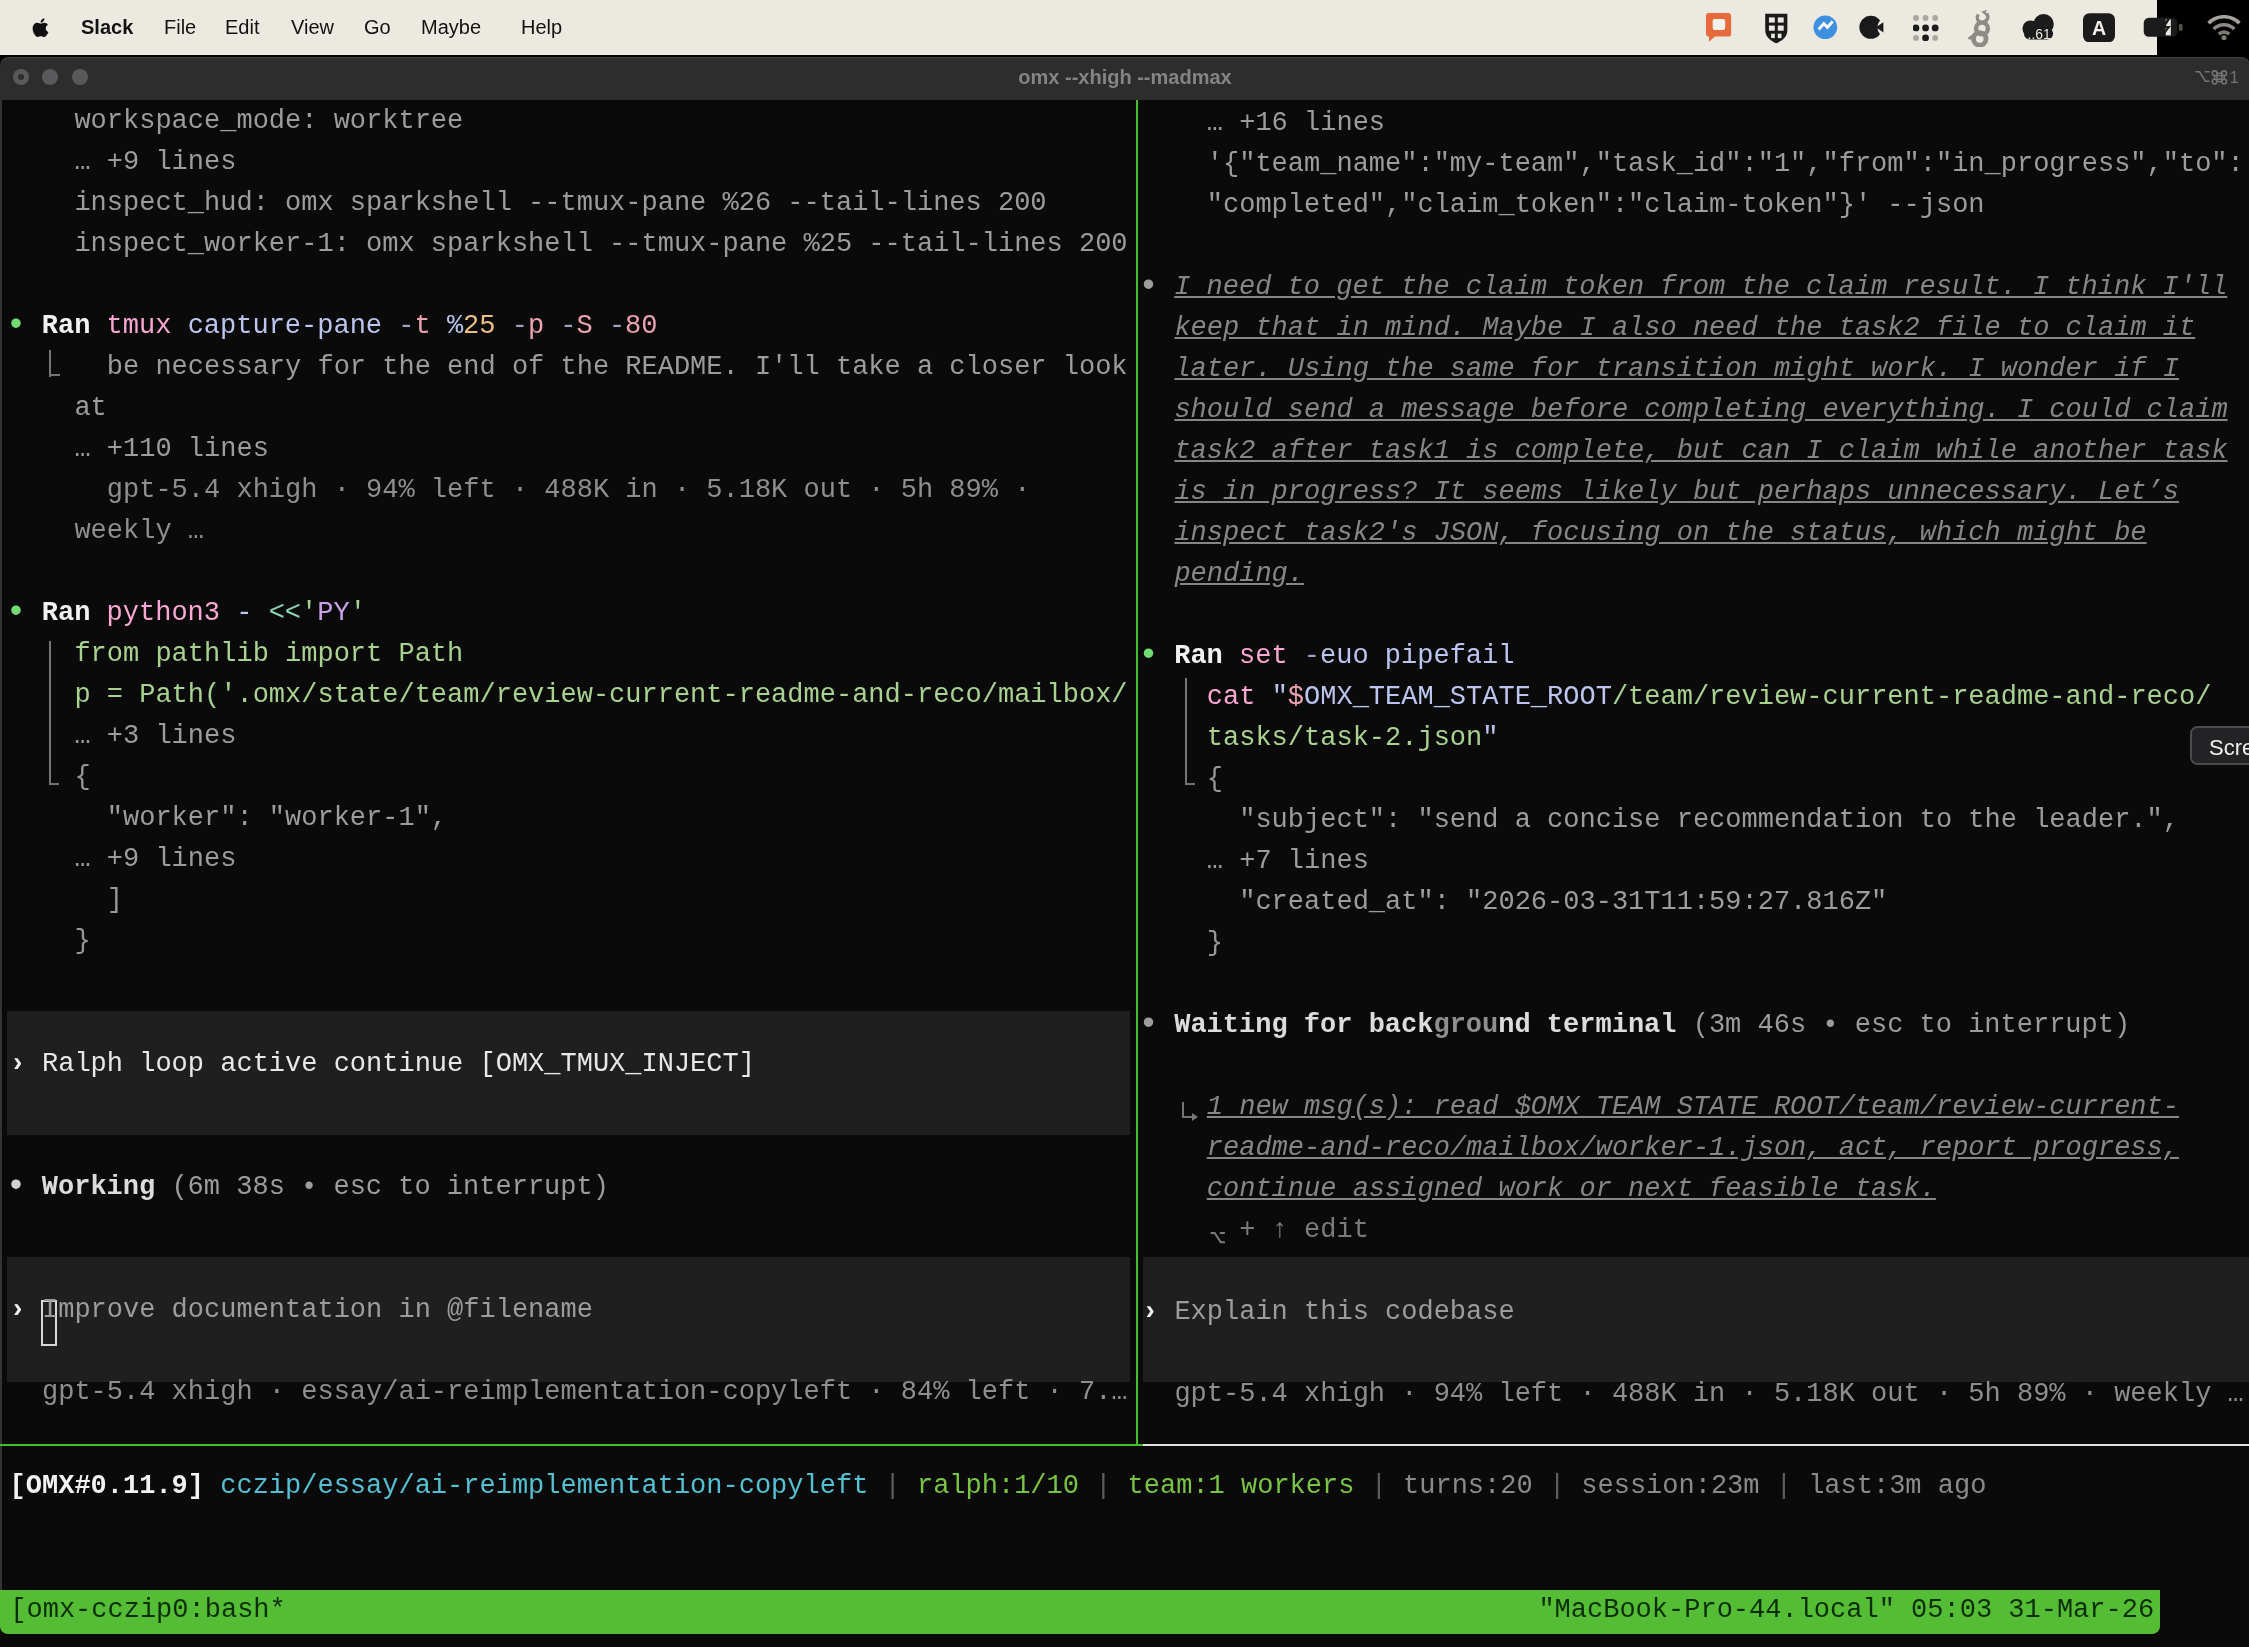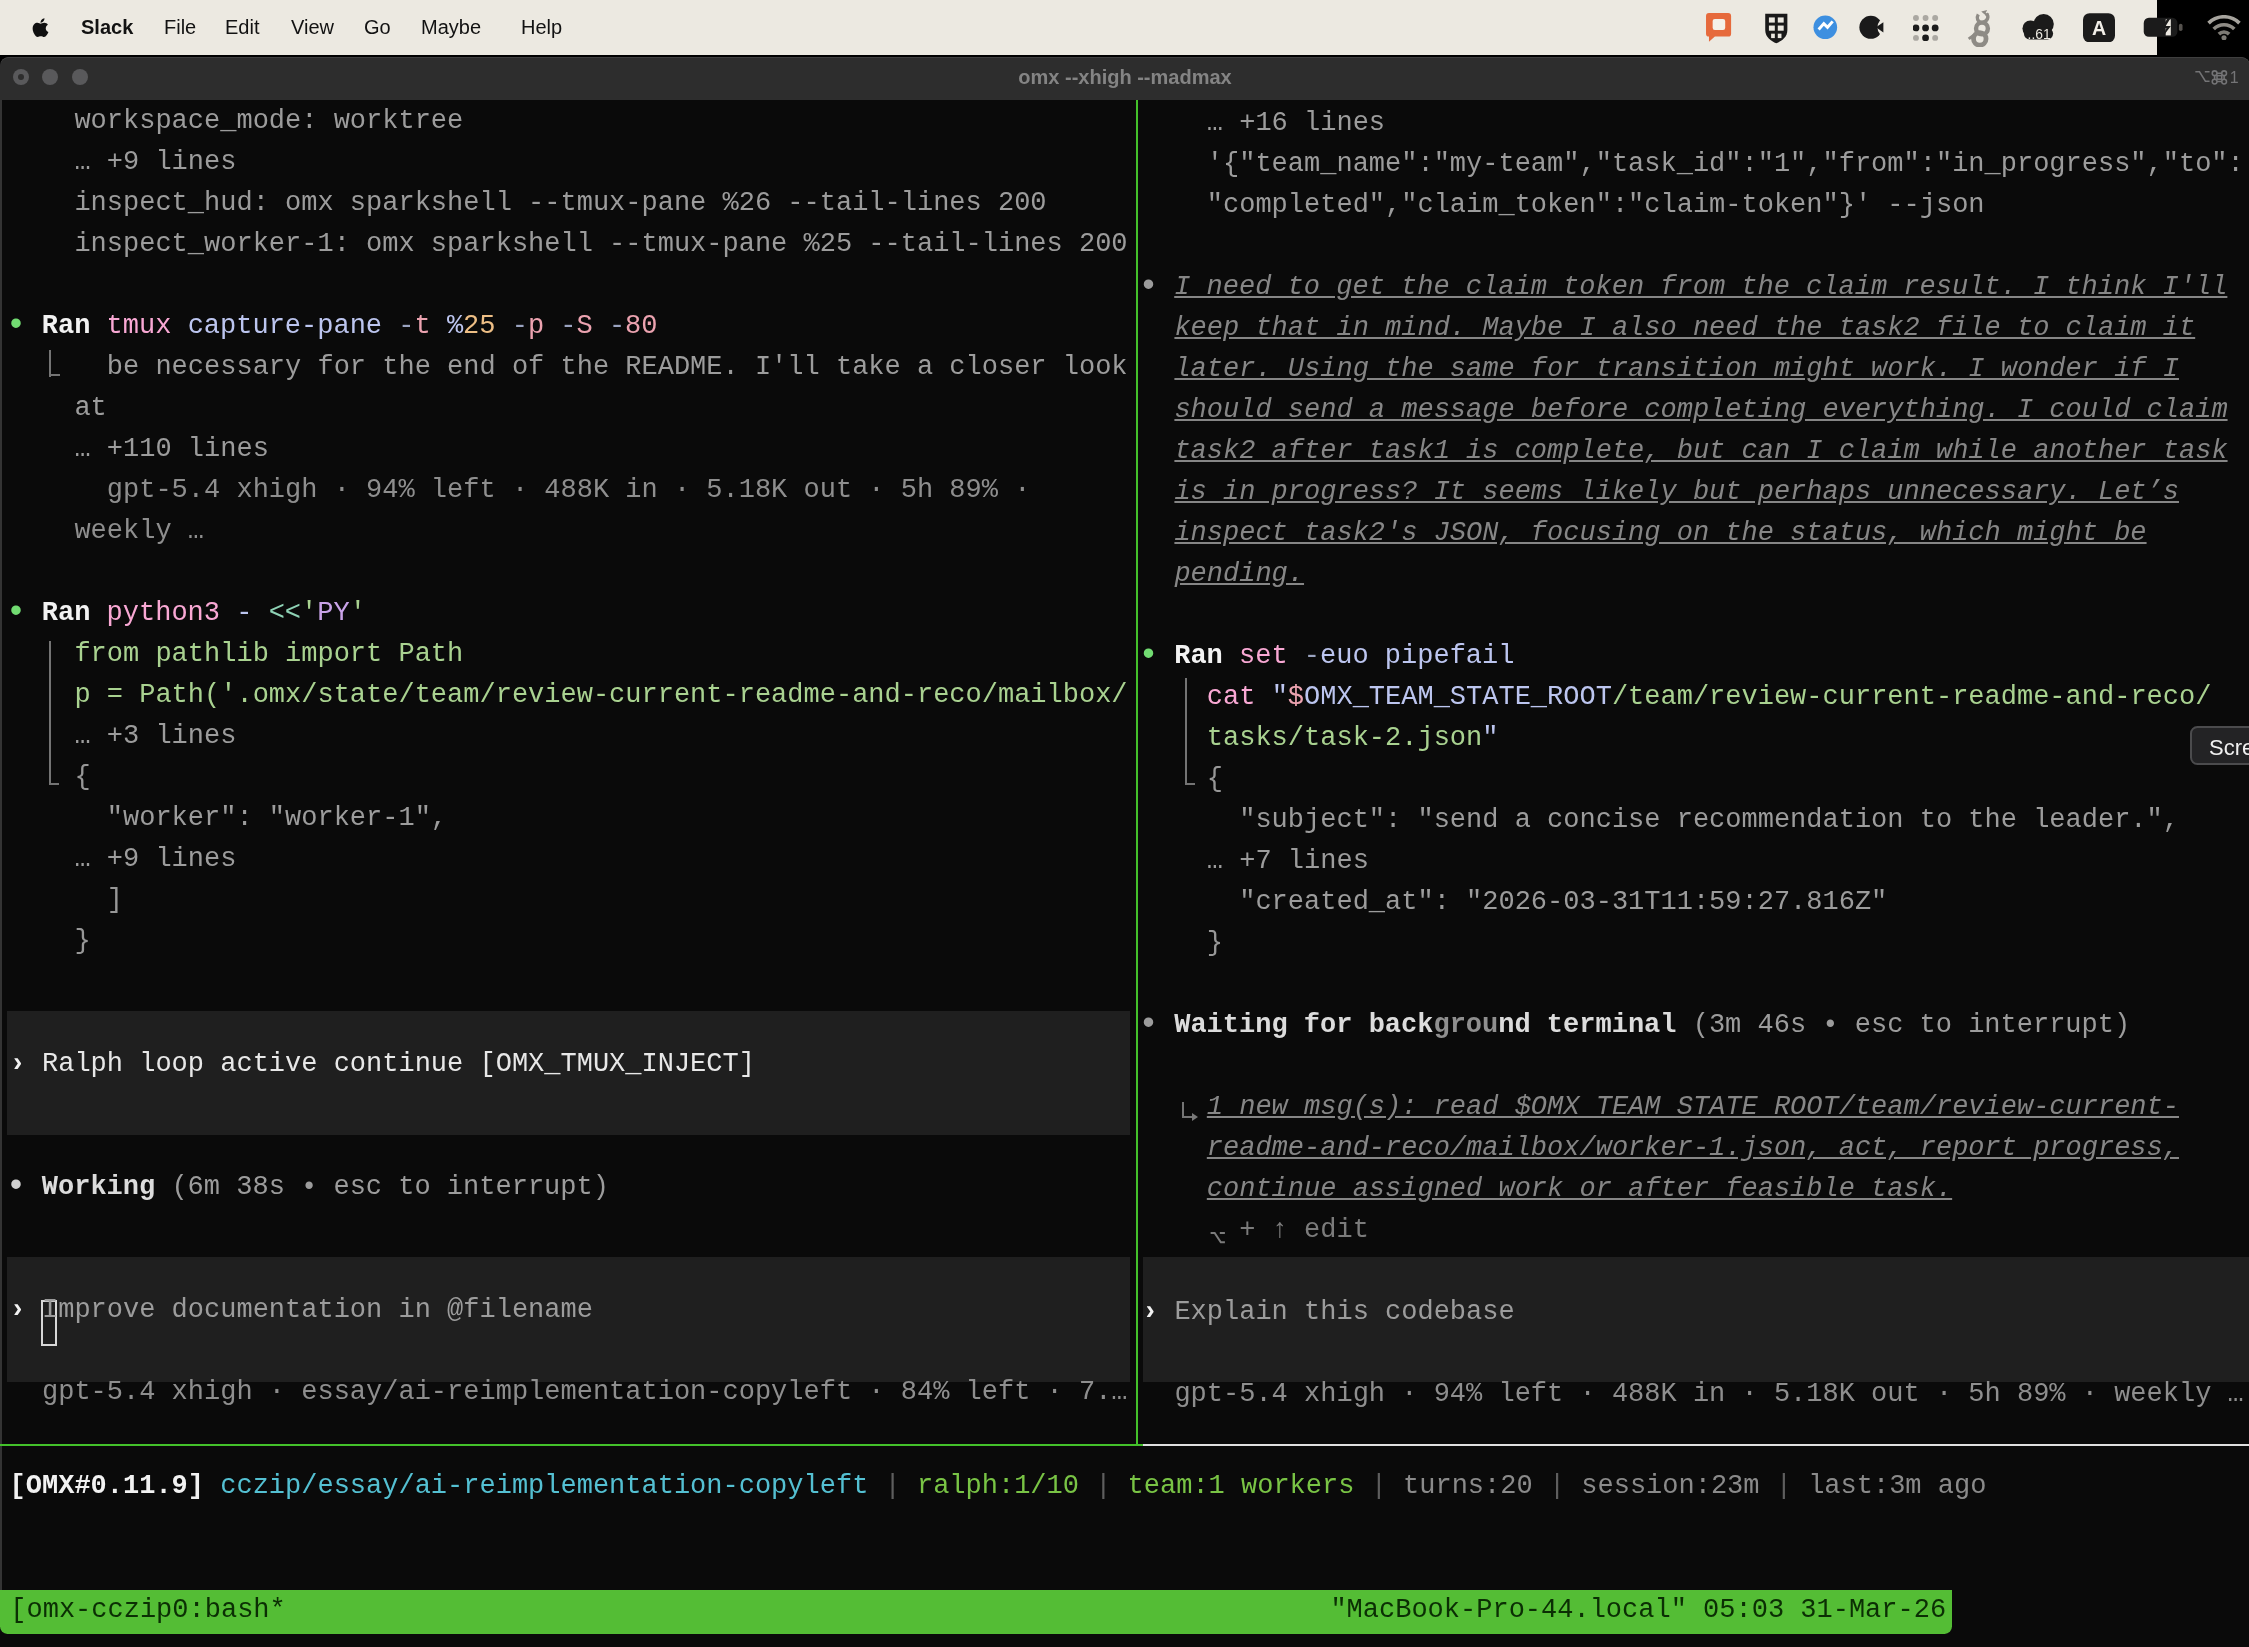--- a/index.html
+++ b/index.html
@@ -216,34 +216,34 @@
     <span class="lt">{</span>
 <span class="g">      "subject": "send a concise recommendation to the leader.",
     … +7 lines
       "created_at": "2026-03-31T11:59:27.816Z"</span>
     <span class="lt">}</span>
 
 <span class="g dot">•</span> <span class="wd">Waiting for back</span><span class="wg">grou</span><span class="wd">nd terminal</span> <span class="g">(3m 46s • esc to interrupt)</span>
 
     <span class="th">1 new msg(s): read $OMX_TEAM_STATE_ROOT/team/review-current-</span>
     <span class="th">readme-and-reco/mailbox/worker-1.json, act, report progress,</span>
-    <span class="th">continue assigned work or after feasible task.</span>
+    <span class="th">continue assigned work or next feasible task.</span>
 <span style="color:#7B7B7B;">      + ↑ edit</span>
 
 <span class="w">›</span> <span class="g">Explain this codebase</span>
 
 <span class="dg">  gpt-5.4 xhigh · 94% left · 488K in · 5.18K out · 5h 89% · weekly …</span></pre>
 
 <pre id="sl" style="left:9.6px;top:1366px;"><span class="w">[OMX#0.11.9]</span> <span class="cy">cczip/essay/ai-reimplementation-copyleft</span> <span class="pp">|</span> <span class="sg">ralph:1/10</span> <span class="pp">|</span> <span class="sg">team:1 workers</span> <span class="pp">|</span> <span style="color:#8A8A8A;">turns:20</span> <span class="pp">|</span> <span style="color:#8A8A8A;">session:23m</span> <span class="pp">|</span> <span style="color:#8A8A8A;">last:3m ago</span></pre>
 
   <svg class="abs" style="left:1210px;top:1131px;" width="15.5" height="13.3" viewBox="0 0 30 26">
     <path d="M1 4 h8 l12 18 h8 M19 4 h10" stroke="#7B7B7B" stroke-width="4" fill="none"></path>
   </svg>
 
-  <div class="abs" style="left:0;top:1490px;width:1952px;height:44px;background:#54BD35;border-radius:0 0 7.4px 7.4px;">
+  <div class="abs" style="left:0;top:1490px;width:2160px;height:44px;background:#54BD35;border-radius:0 0 7.4px 7.4px;">
     <pre style="left:10.3px;top:0;color:#0B2F04;position:absolute;">[omx-cczip0:bash*</pre>
     <pre style="right:5.9px;top:0;color:#0B2F04;position:absolute;">"MacBook-Pro-44.local" 05:03 31-Mar-26</pre>
   </div>
 
   <div class="line" style="left:49px;top:250px;width:2.2px;height:26.6px;"></div>
   <div class="line" style="left:49px;top:274px;width:11px;height:2.2px;"></div>
   <div class="line" style="left:49px;top:541px;width:2.2px;height:144px;"></div>
   <div class="line" style="left:49px;top:683px;width:9.6px;height:2.2px;"></div>
   <div class="line" style="left:1185px;top:578px;width:2.2px;height:107px;"></div>
   <div class="line" style="left:1185px;top:683px;width:9.6px;height:2.2px;"></div>

